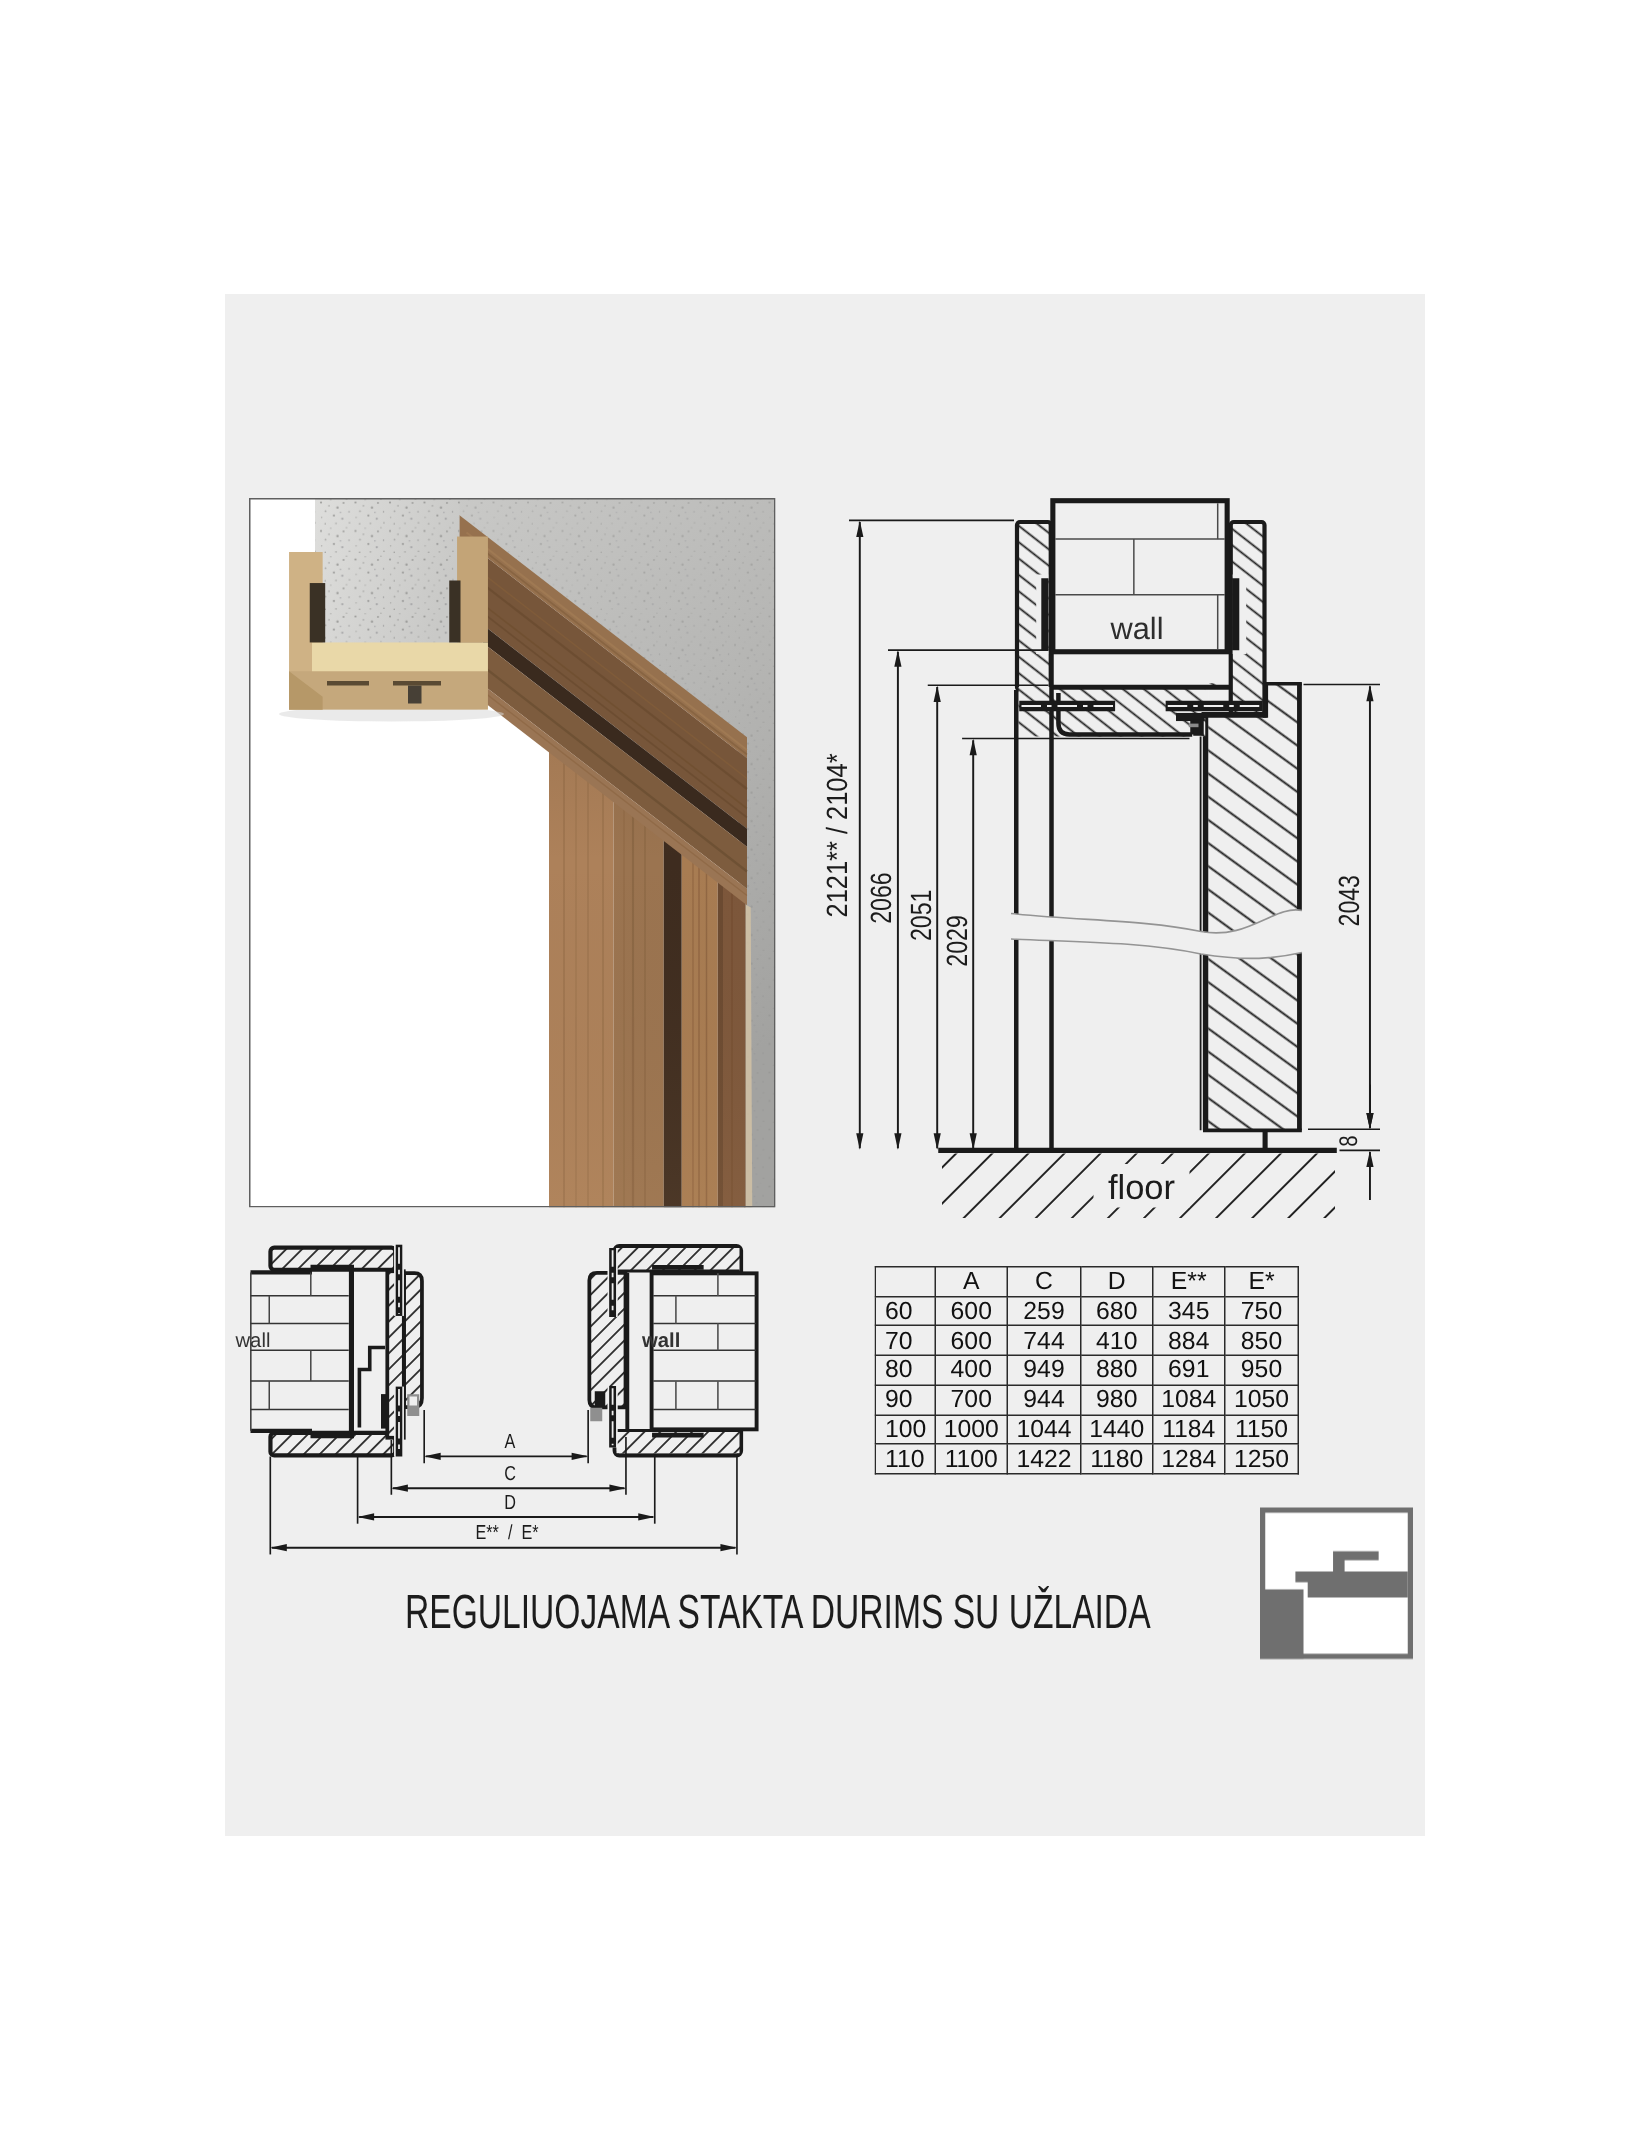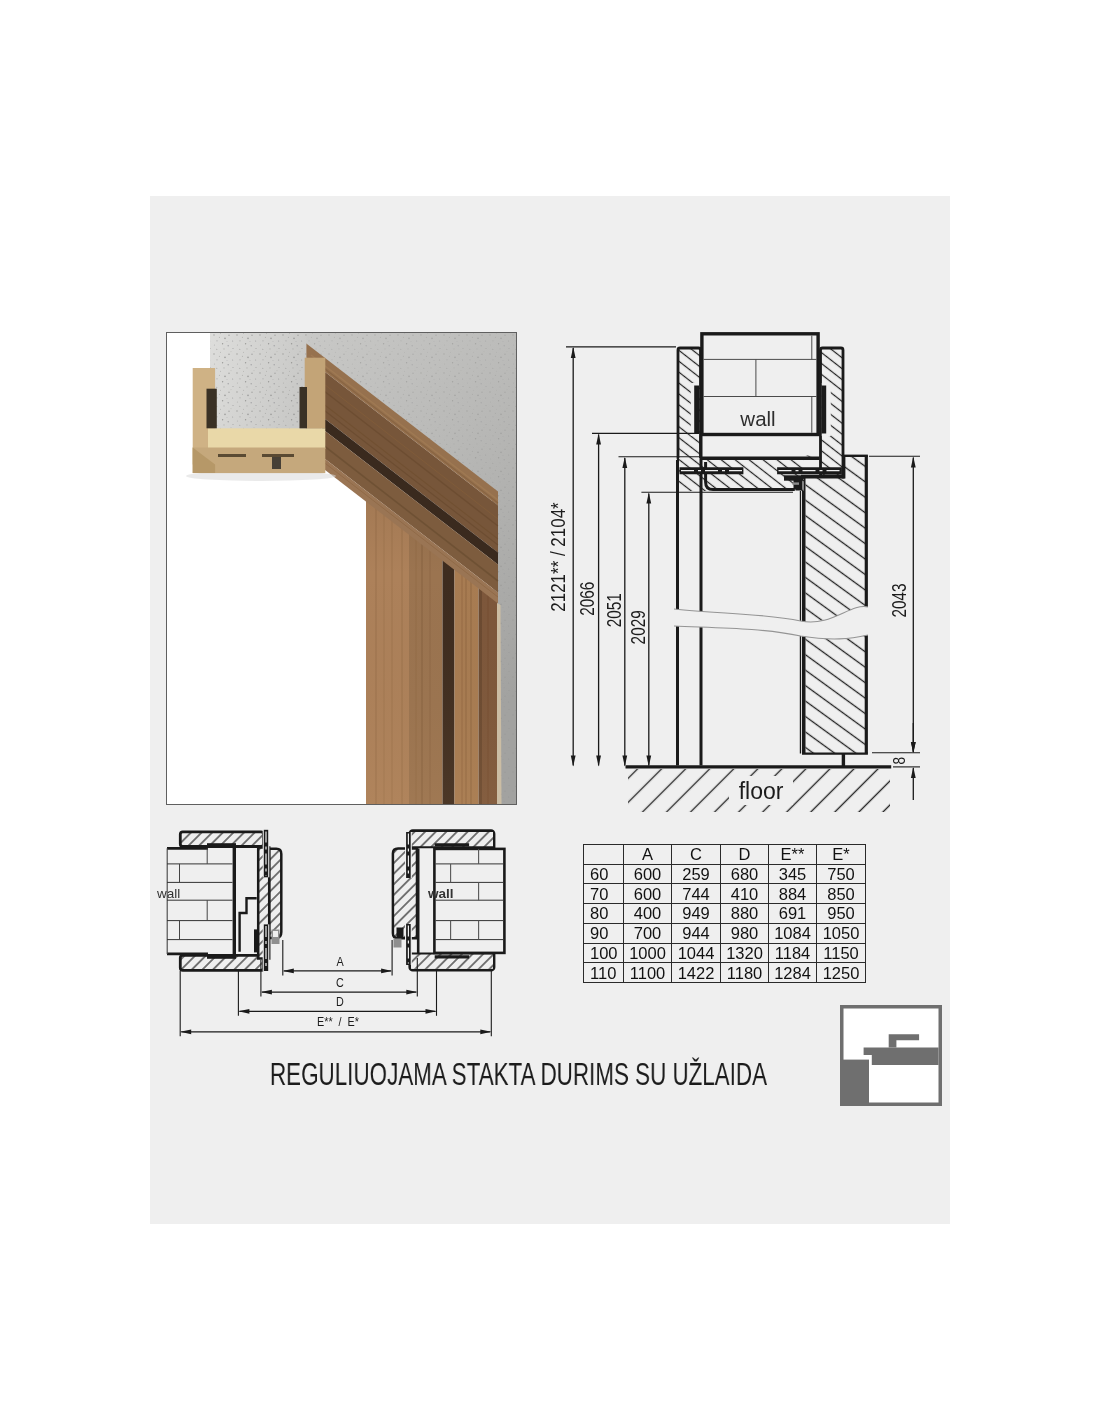--- a/index.html
+++ b/index.html
@@ -493,21 +493,21 @@
         <td>700</td>
         <td>944</td>
         <td>980</td>
         <td>1084</td>
         <td>1050</td>
       </tr>
   <tr>
         <td>100</td>
         <td>1000</td>
         <td>1044</td>
-        <td>1320</td>
+        <td>1440</td>
         <td>1184</td>
         <td>1150</td>
       </tr>
   <tr>
         <td>110</td>
         <td>1100</td>
         <td>1422</td>
         <td>1180</td>
         <td>1284</td>
         <td>1250</td>

